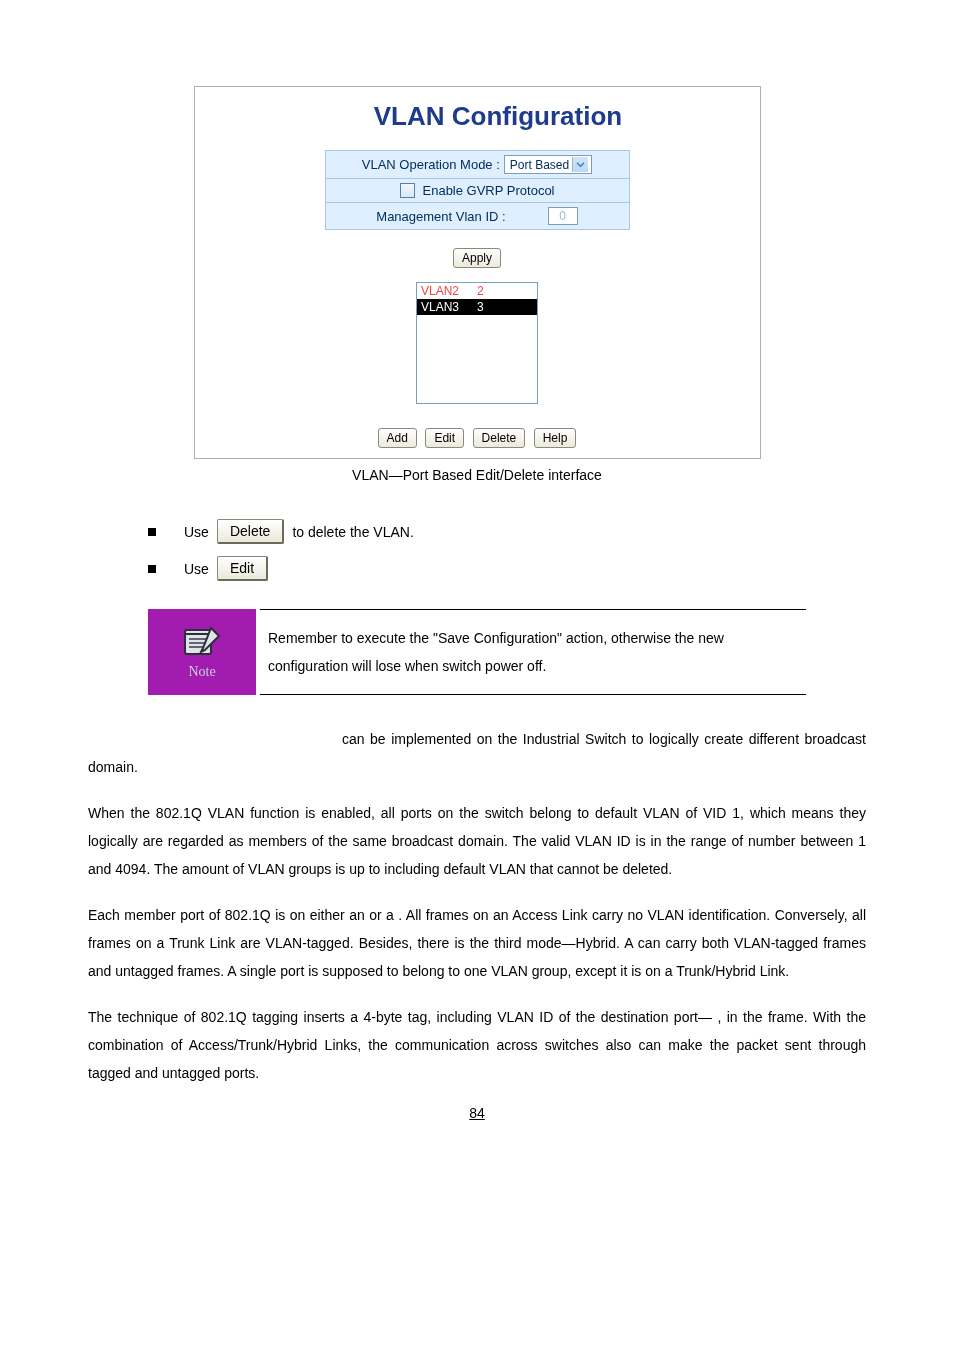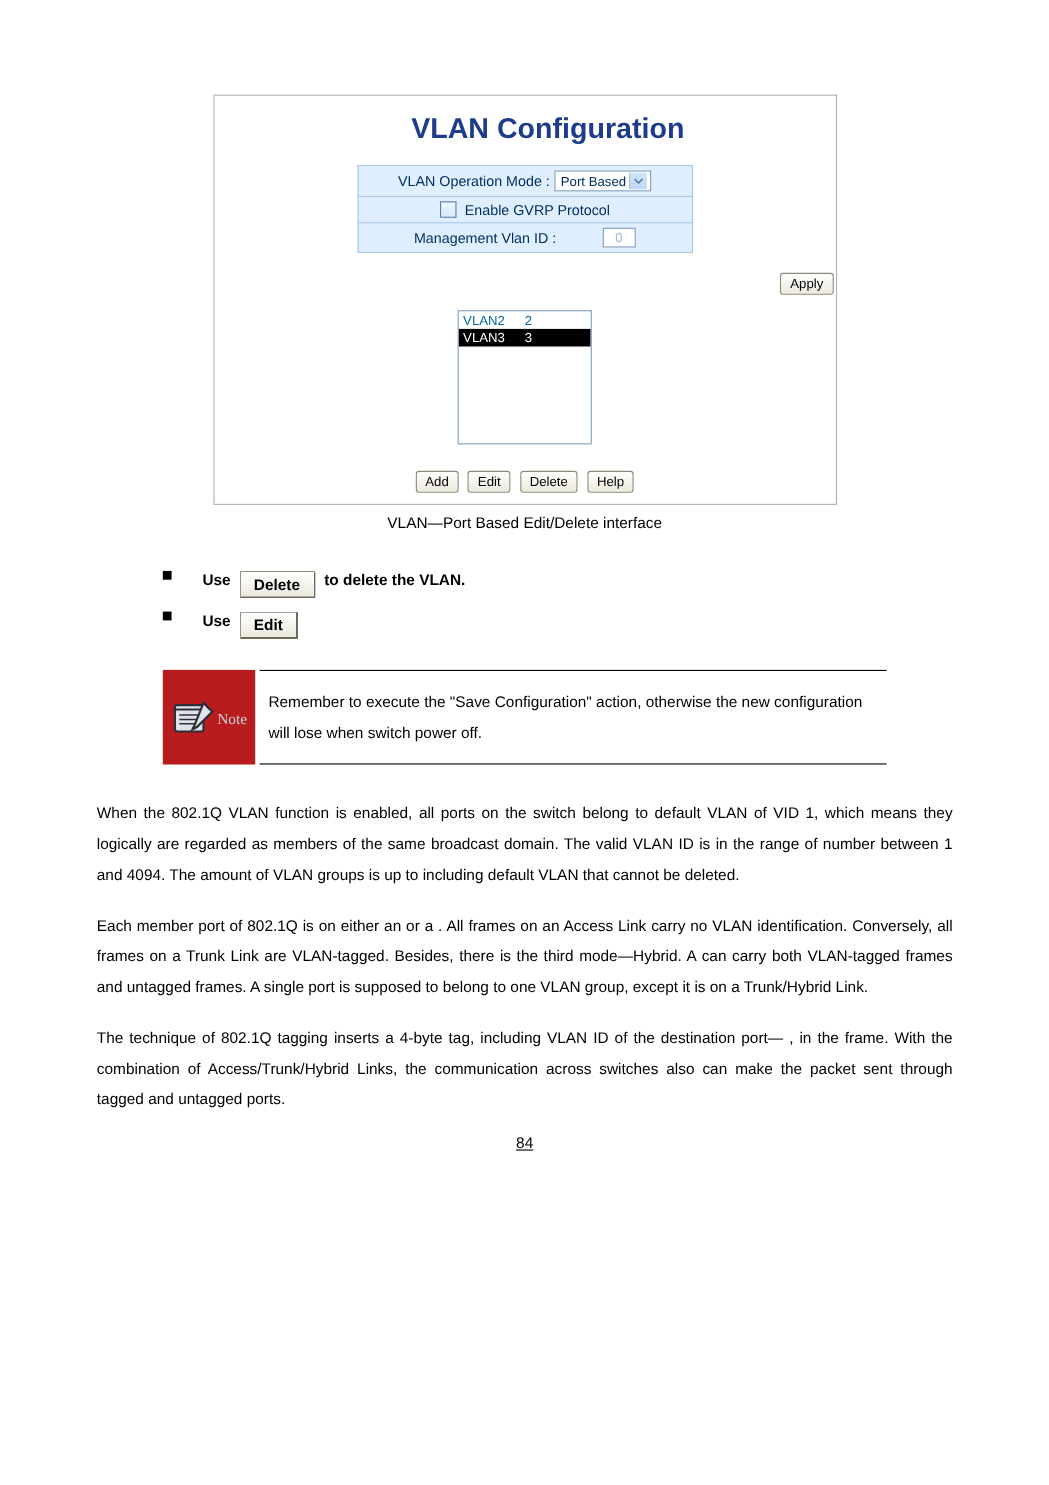--- a/index.html
+++ b/index.html
@@ -81,21 +81,21 @@
   }
   .mgmt-input {
     width: 22px;
     border: 1px solid #7e9db9;
     font-size: 12px;
     padding: 1px 3px;
     color: #9fb8d1;
     background: #fff;
   }
   .apply-row {
-    text-align: right;
+    text-align: center;
     padding: 18px 0 14px 0;
   }
   .btn {
     display: inline-block;
     border: 1px solid #8a8a7a;
     background: linear-gradient(#fefefe,#eceadc);
     font-size: 12px;
     padding: 2px 8px;
     border-radius: 3px;
     color: #000;
@@ -110,38 +110,37 @@
     font-size: 12px;
     text-align: left;
     overflow: hidden;
   }
   .listrow {
     display: flex;
     padding: 1px 4px;
   }
   .listrow .c1 { flex: 0 0 56px; }
   .listrow .c2 { flex: 1; }
-  .listrow-default { color: #0369a1; }
+  .listrow-default { color: #ef4444; }
   .listrow-selected { background: #000000; color: #fff; }
   .btn-row {
     text-align: center;
     padding: 8px 0 10px 0;
   }
   .caption {
     text-align: center;
     font-size: 14px;
     margin: 8px 0 36px 0;
   }
   .bullet-line {
     display: flex;
-    align-items: flex-start;
+    align-items: center;
     margin: 12px 0;
     font-size: 14px;
     gap: 8px;
-    font-weight: bold;
   }
   .bullet-square {
     display: inline-block;
     width: 8px; height: 8px;
     background: #000;
     margin-left: 60px;
     margin-right: 20px;
     flex: 0 0 auto;
   }
   .inline-btn {
@@ -154,26 +153,26 @@
     font-size: 14px;
     color: #000;
     border-radius: 2px;
   }
   .note-block {
     display: flex;
     margin: 28px 60px 30px 60px;
   }
   .note-badge {
     width: 68px;
-    background: #b91c1c;
-    display: flex;
-    flex-direction: row;
+    background: #a21caf;
+    display: flex;
+    flex-direction: column;
     align-items: center;
     justify-content: center;
-    padding: 10px 8px;
+    padding: 10px 20px;
   }
   .note-badge svg { display: block; }
   .note-label {
     color: #c9d0de;
     font-size: 14px;
     margin-top: 6px;
     font-family: Georgia, serif;
   }
   .note-text {
     flex: 1;
@@ -275,19 +274,20 @@
           <line x1="8" y1="19" x2="26" y2="19" stroke="#2e2e3a" stroke-width="1.4"></line>
           <line x1="8" y1="23" x2="26" y2="23" stroke="#2e2e3a" stroke-width="1.4"></line>
           <path d="M30 4 L38 12 L24 26 L20 28 L22 24 Z" fill="#e1e3ea" stroke="#2e2e3a" stroke-width="2"></path>
         </svg>
       </span>
       <span class="note-label">Note</span>
     </div>
     <div class="note-text">Remember to execute the "Save Configuration" action, otherwise the new configuration will lose when switch power off.</div>
   </div>
 
+  <p class="body-para" style="text-indent:254px;"> can be implemented on the Industrial Switch to logically create different broadcast domain.</p>
   <p class="body-para">When the 802.1Q VLAN function is enabled, all ports on the switch belong to default VLAN of VID 1, which means they logically are regarded as members of the same broadcast domain. The valid VLAN ID is in the range of number between 1 and 4094. The amount of VLAN groups is up to      including default VLAN that cannot be deleted.</p>
   <p class="body-para">Each member port of 802.1Q is on either an                                                              or a                                            . All frames on an Access Link carry no VLAN identification. Conversely, all frames on a Trunk Link are VLAN-tagged. Besides, there is the third mode—Hybrid. A                    can carry both VLAN-tagged frames and untagged frames. A single port is supposed to belong to one VLAN group, except it is on a Trunk/Hybrid Link.</p>
   <p class="body-para">The technique of 802.1Q tagging inserts a 4-byte tag, including VLAN ID of the destination port—       , in the frame. With the combination of Access/Trunk/Hybrid Links, the communication across switches also can make the packet sent through tagged and untagged ports.</p>
 
   <div class="page-num">84</div>
 
 </div>
 
 </body></html>

